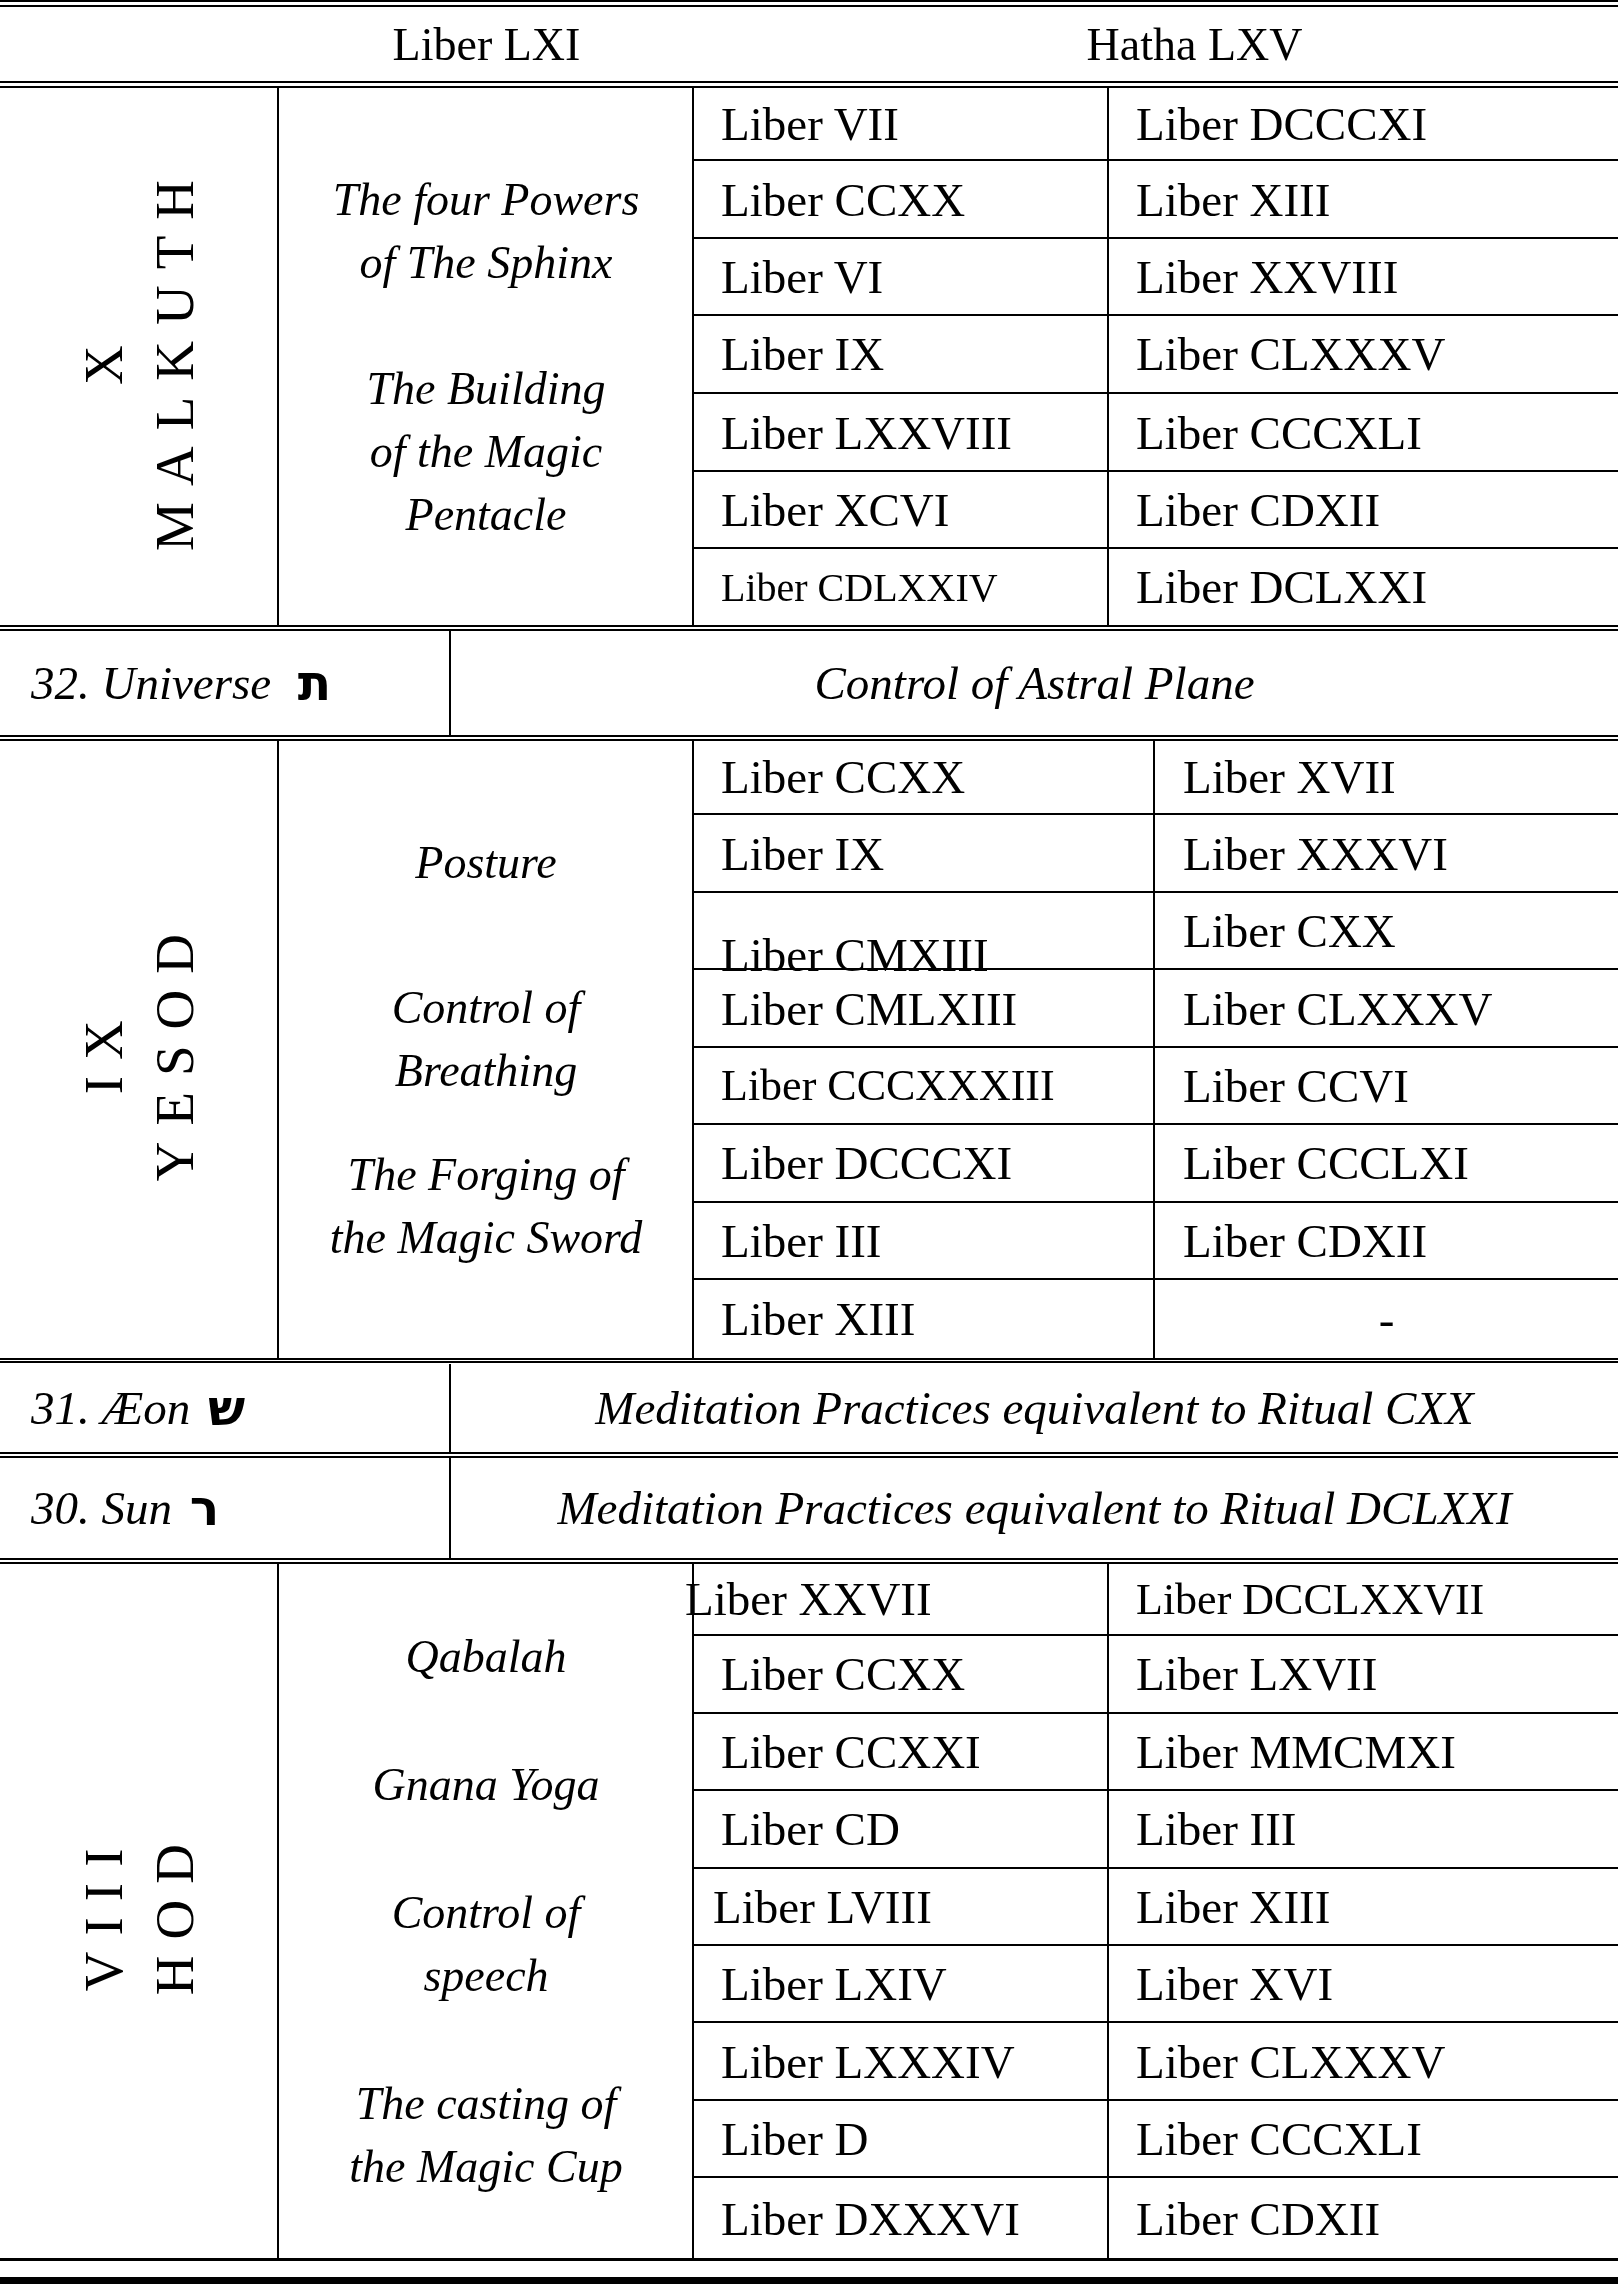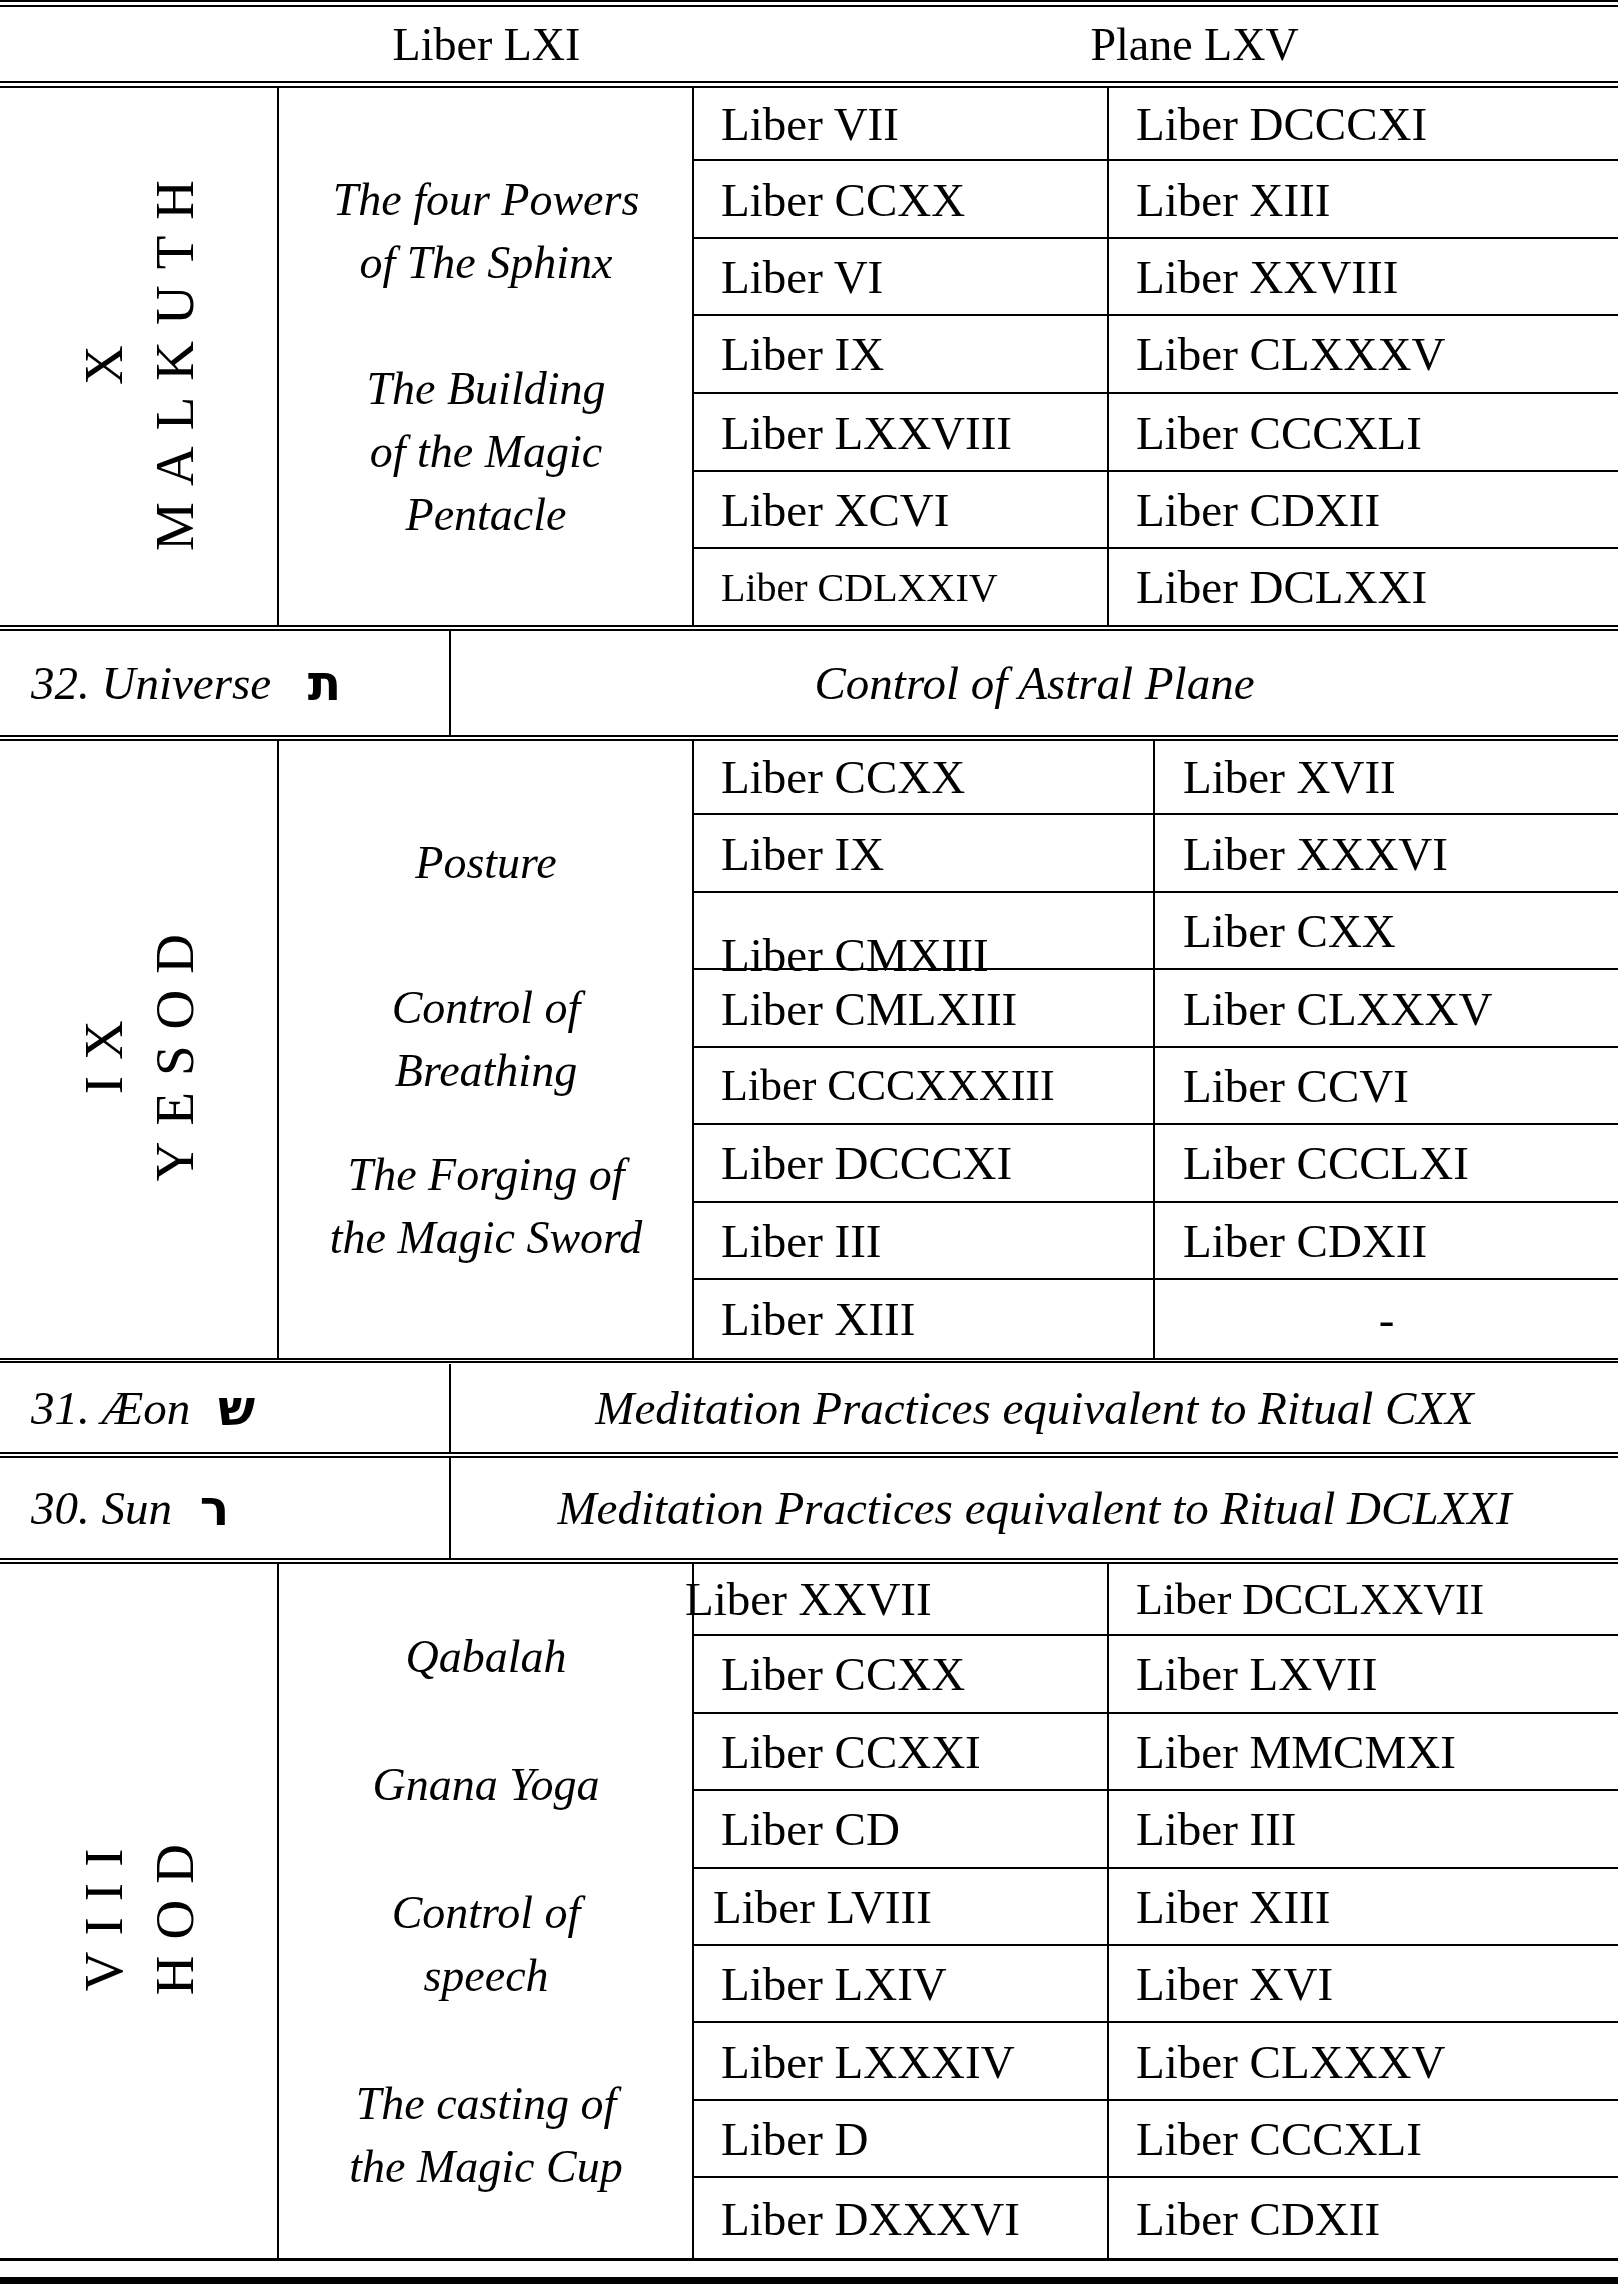--- a/index.html
+++ b/index.html
@@ -12,34 +12,34 @@
   .hdr { font-size: 46px; }
   .vert { writing-mode: vertical-rl; transform: rotate(180deg); font-size: 55px;
           letter-spacing: 16px; line-height: 71px; text-align: center; }
   .desc { font-style: italic; font-size: 46px; line-height: 63px; }
   .desc .item { display: block; }
   .cell { position: absolute; display: flex; align-items: center; font-size: 47px;
           padding-left: 28px; box-sizing: border-box; white-space: nowrap; }
   .cell.small { font-size: 40px; }
   .cell.dash { justify-content: center; padding-left: 0; }
   .rowlabel { position: absolute; display: flex; align-items: center; font-style: italic;
-              font-size: 47px; padding-left: 31px; box-sizing: border-box; white-space: nowrap; gap: 10px; }
+              font-size: 47px; padding-left: 31px; box-sizing: border-box; white-space: nowrap; }
   .rowlabel .heb { font-style: normal; font-weight: bold; font-size: 49px; margin-left: 26.5px;
                    font-family: "DejaVu Sans", sans-serif; }
   .rowtext { position: absolute; display: flex; align-items: center; justify-content: center;
              font-style: italic; font-size: 47px; white-space: nowrap; }
 </style>
 </head>
 <body>
 
 <div class="hline" style="top:0;height:2.2px;"></div>
 <div class="hline" style="top:5.2px;height:2.2px;"></div>
 
 <div class="abs center hdr" style="left:0;top:7.4px;width:973px;height:74px;">Liber LXI</div>
-<div class="abs center hdr" style="left:870px;top:7.4px;width:649px;height:74px;">Plane LXV</div>
+<div class="abs center hdr" style="left:870px;top:7.4px;width:649px;height:74px;">Hatha LXV</div>
 
 <div class="hline" style="top:81px;height:2.2px;"></div>
 <div class="hline" style="top:86px;height:2.2px;"></div>
 
 <div class="abs center" style="left:0;top:88px;width:277px;height:538px;">
   <div class="vert">
     <span>X</span><br>
     <span>MALKUTH</span>
   </div>
 </div>

